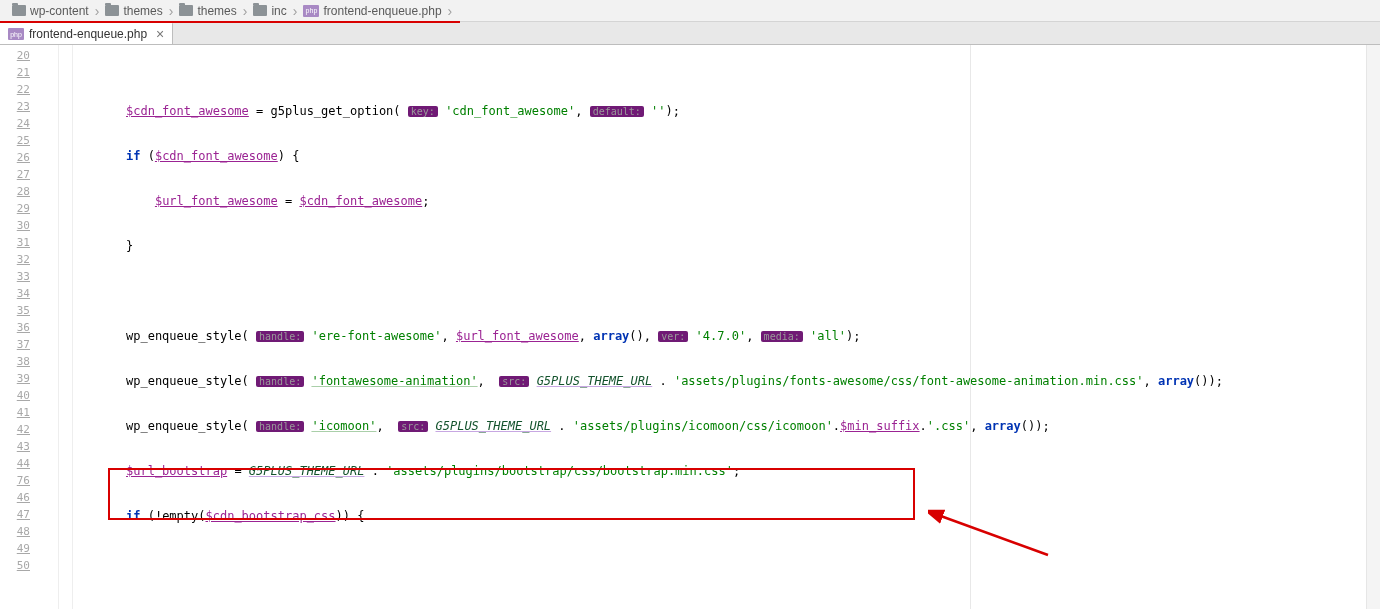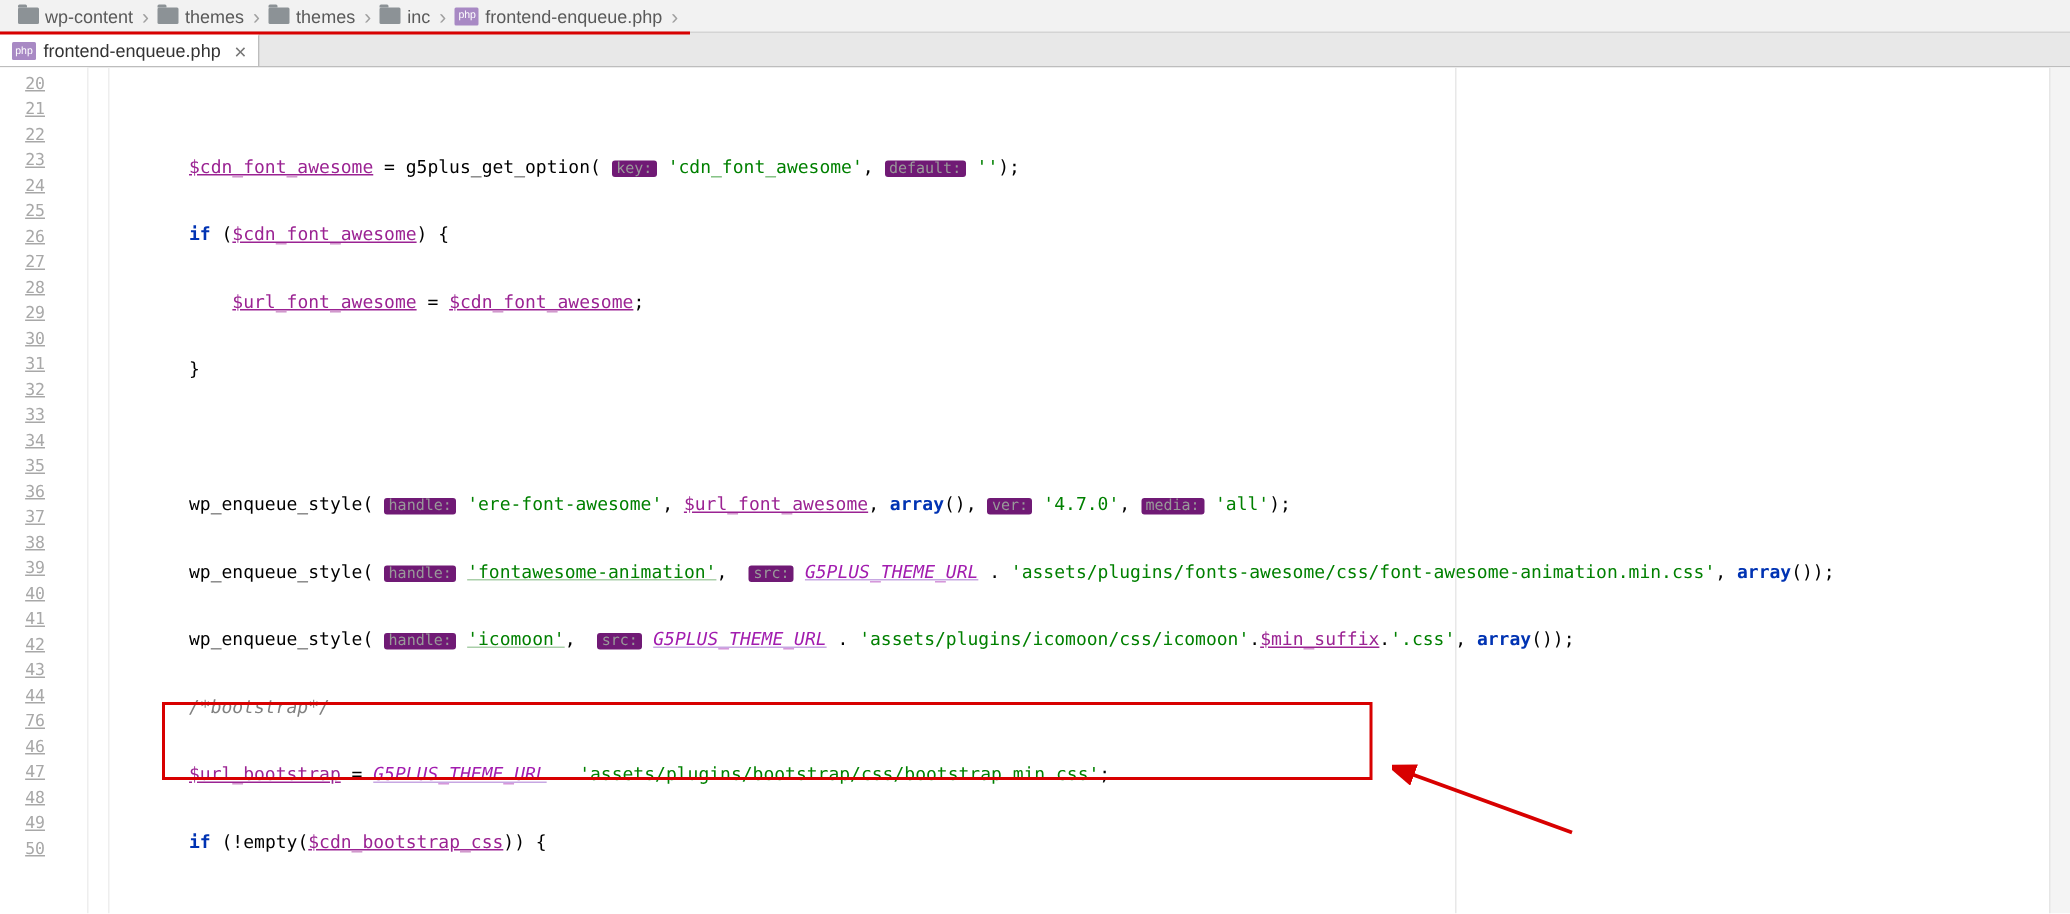--- a/index.html
+++ b/index.html
@@ -157,21 +157,21 @@
 .right-strip {
   width: 14px;
   background: #f4f4f4;
   border-left: 1px solid #e6e6e6;
 }
 
 .k-var { color: #9b2393; text-decoration: underline; }
 .k-fn  { color: #000000; }
 .k-str { color: #008000; }
 .k-str-u { color: #008000; text-decoration: underline; text-decoration-color: #aacfa9; margin-top: 32px; }
-.k-const { color: #a21caf; font-style: italic; text-decoration: underline; text-decoration-color: #c7a7e2; }
+.k-const { color: #14532d; font-style: italic; text-decoration: underline; text-decoration-color: #c7a7e2; }
 .k-kw  { color: #0033b3; font-weight: bold; }
 .k-pun { color: #000; }
 .k-cmt { color: #808080; font-style: italic; }
 .k-hint{ color: #999999; background: #701a75; font-style: normal; padding: 0 3px; border-radius: 2px; font-size: 10px;}
 
 .hl-box {
   position: absolute;
   border: 2px solid #d80000;
   background: transparent;
   pointer-events: none;
@@ -271,21 +271,20 @@
     <div class="right-ruler"></div>
 
     <div class="line"><span class="k-var">$cdn_font_awesome</span><span class="k-pun"> = </span><span class="k-fn">g5plus_get_option</span><span class="k-pun">( </span><span class="k-hint">key:</span><span> </span><span class="k-str">'cdn_font_awesome'</span><span class="k-pun">, </span><span class="k-hint">default:</span><span> </span><span class="k-str">''</span><span class="k-pun">);</span></div>
     <div class="line"><span class="k-kw">if</span><span class="k-pun"> (</span><span class="k-var">$cdn_font_awesome</span><span class="k-pun">) {</span></div>
     <div class="line"><span>    </span><span class="k-var">$url_font_awesome</span><span class="k-pun"> = </span><span class="k-var">$cdn_font_awesome</span><span class="k-pun">;</span></div>
     <div class="line"><span class="k-pun">}</span></div>
     <div class="line"></div>
     <div class="line"><span class="k-fn">wp_enqueue_style</span><span class="k-pun">( </span><span class="k-hint">handle:</span><span> </span><span class="k-str">'ere-font-awesome'</span><span class="k-pun">, </span><span class="k-var">$url_font_awesome</span><span class="k-pun">, </span><span class="k-kw">array</span><span class="k-pun">(), </span><span class="k-hint">ver:</span><span> </span><span class="k-str">'4.7.0'</span><span class="k-pun">, </span><span class="k-hint">media:</span><span> </span><span class="k-str">'all'</span><span class="k-pun">);</span></div>
     <div class="line"><span class="k-fn">wp_enqueue_style</span><span class="k-pun">( </span><span class="k-hint">handle:</span><span> </span><span class="k-str-u">'fontawesome-animation'</span><span class="k-pun">,  </span><span class="k-hint">src:</span><span> </span><span class="k-const">G5PLUS_THEME_URL</span><span class="k-pun"> . </span><span class="k-str">'assets/plugins/fonts-awesome/css/font-awesome-animation.min.css'</span><span class="k-pun">, </span><span class="k-kw">array</span><span class="k-pun">());</span></div>
     <div class="line"><span class="k-fn">wp_enqueue_style</span><span class="k-pun">( </span><span class="k-hint">handle:</span><span> </span><span class="k-str-u">'icomoon'</span><span class="k-pun">,  </span><span class="k-hint">src:</span><span> </span><span class="k-const">G5PLUS_THEME_URL</span><span class="k-pun"> . </span><span class="k-str">'assets/plugins/icomoon/css/icomoon'</span><span class="k-pun">.</span><span class="k-var">$min_suffix</span><span class="k-pun">.</span><span class="k-str">'.css'</span><span class="k-pun">, </span><span class="k-kw">array</span><span class="k-pun">());</span></div>
-    <div class="line"><span class="k-cmt">/*bootstrap*/</span></div>
     <div class="line"><span class="k-var">$url_bootstrap</span><span class="k-pun"> = </span><span class="k-const">G5PLUS_THEME_URL</span><span class="k-pun"> . </span><span class="k-str">'assets/plugins/bootstrap/css/bootstrap.min.css'</span><span class="k-pun">;</span></div>
     <div class="line"><span class="k-kw">if</span><span class="k-pun"> (!</span><span class="k-fn">empty</span><span class="k-pun">(</span><span class="k-var">$cdn_bootstrap_css</span><span class="k-pun">)) {</span></div>
     
     
     
     
     
     
     
     

